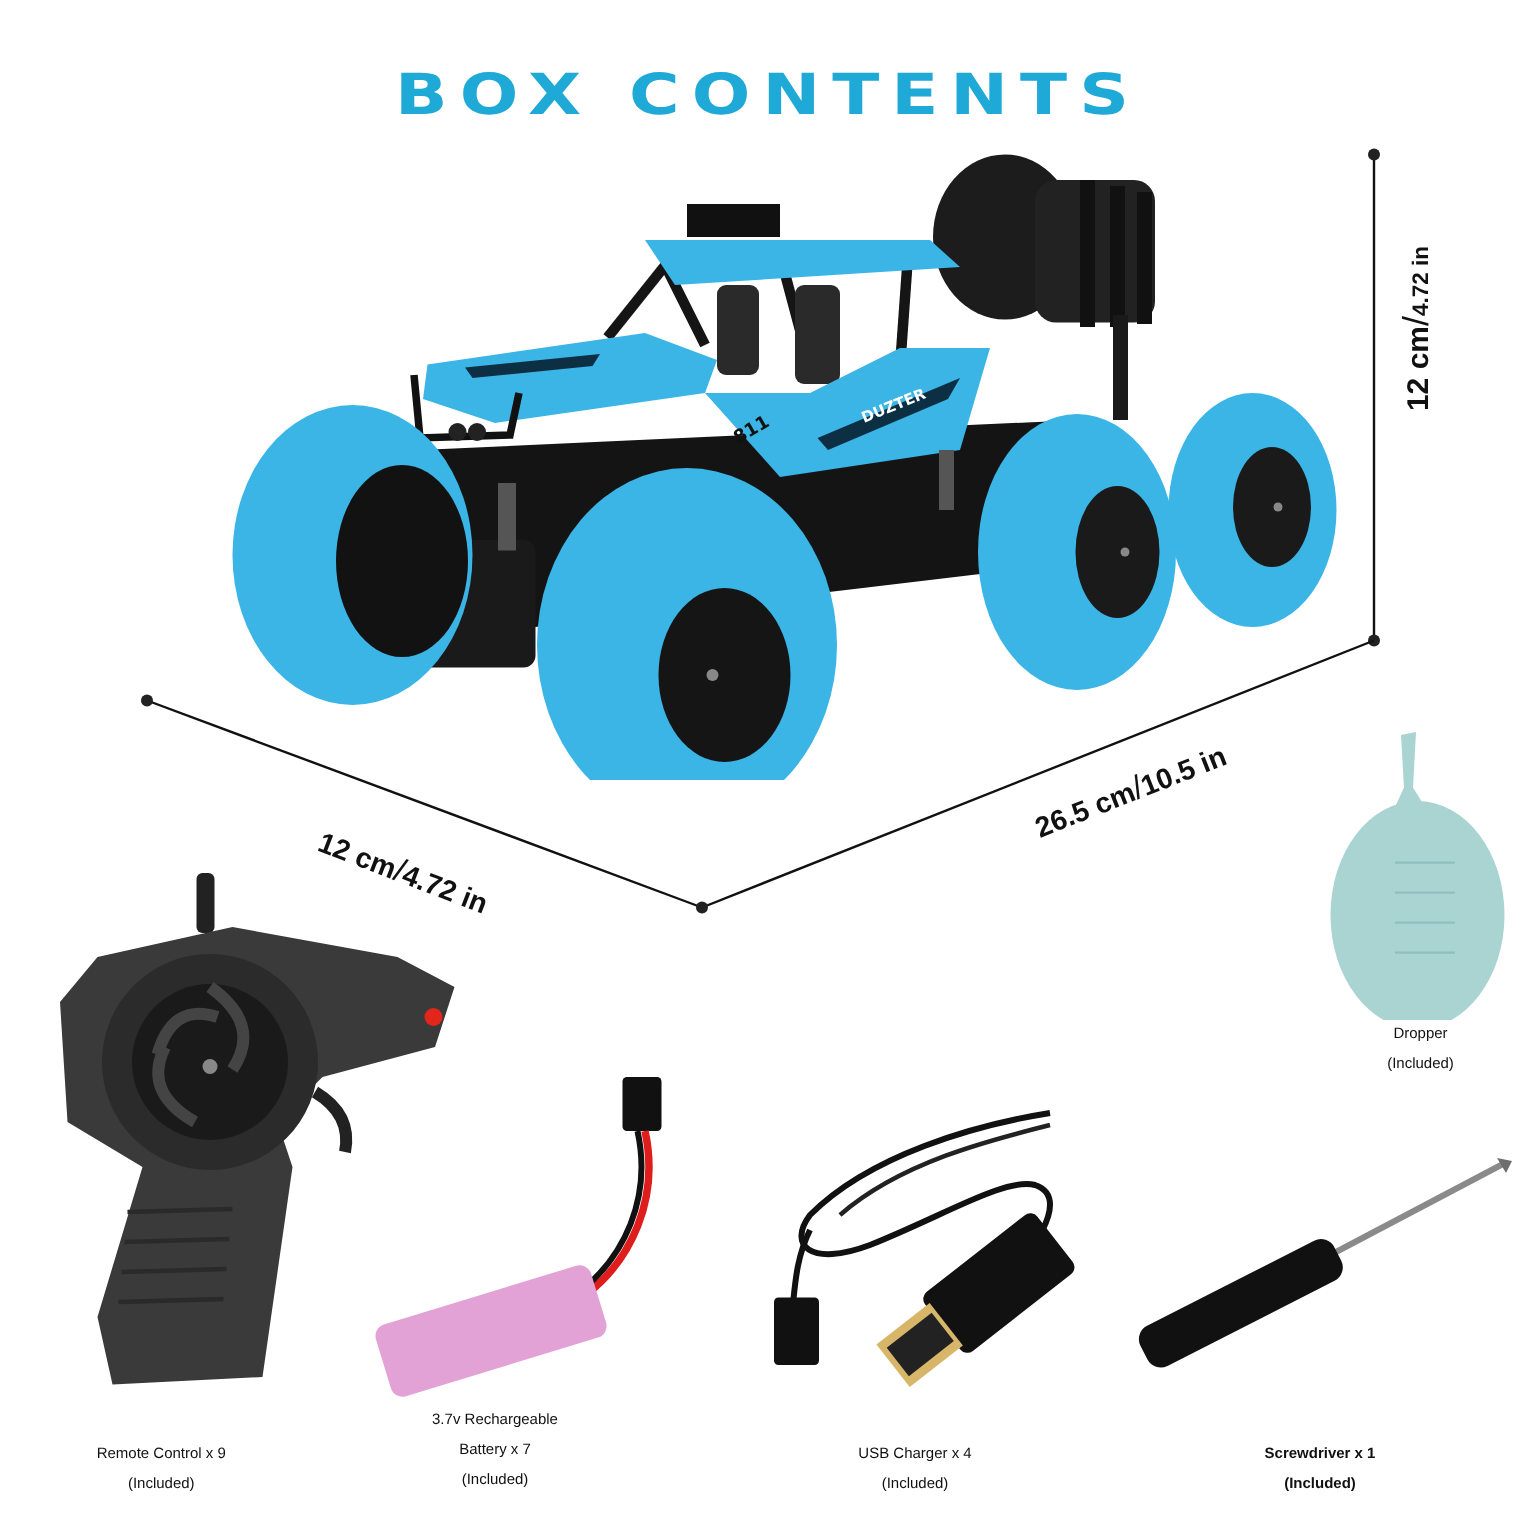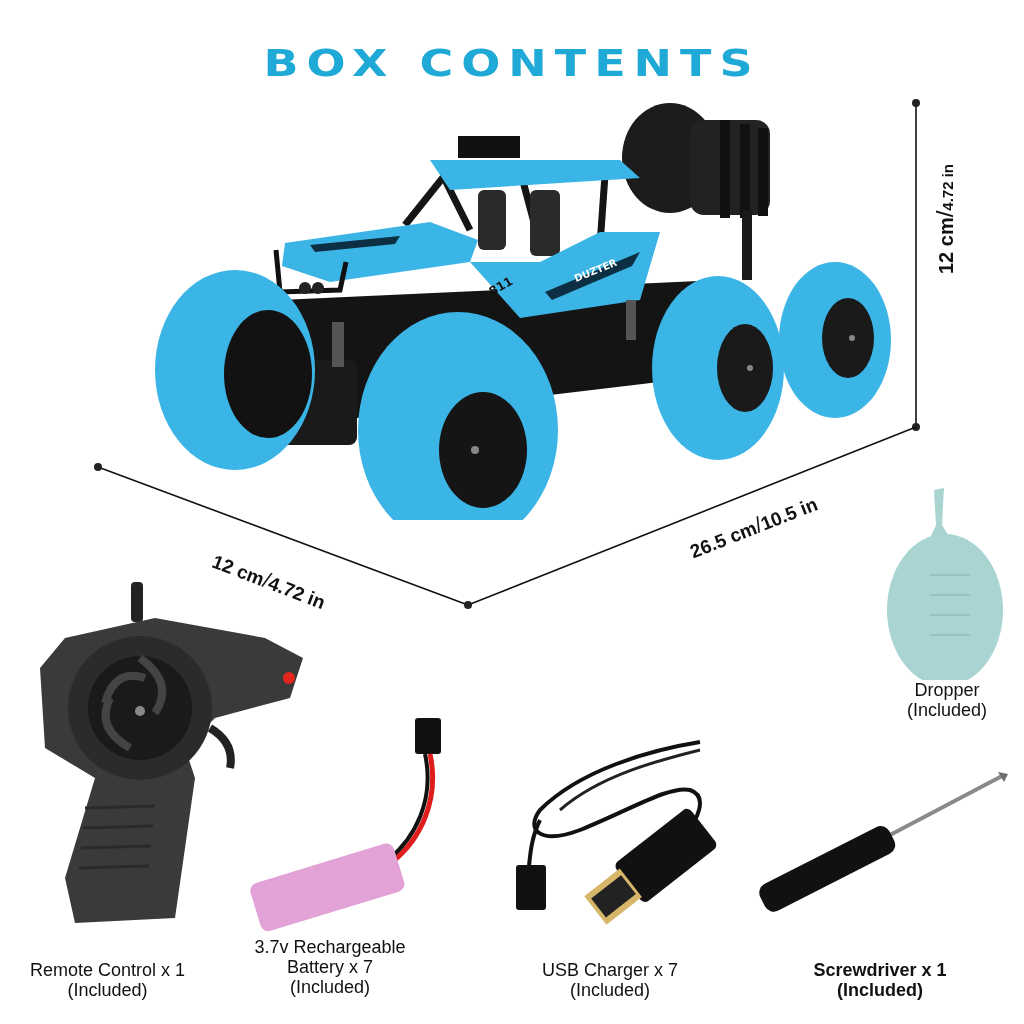--- a/index.html
+++ b/index.html
@@ -6,21 +6,21 @@
   body { width: 1024px; height: 1024px; position: relative; overflow: hidden; font-family: "Liberation Sans", sans-serif; }
   .abs { position: absolute; }
   .title {
     left: 0; top: 36px; width: 1024px; text-align: center;
     font-family: "DejaVu Sans", sans-serif; font-weight: bold;
     font-size: 46px; letter-spacing: 8px; color: #1ea9d6;
     transform: scaleY(0.82); text-transform: uppercase;
   }
   .dim-label { font-family: "Liberation Sans", sans-serif; font-weight: bold; color: #111; white-space: nowrap; }
   .dim-label .small { font-size: 15px; }
-  .caption { text-align: center; font-size: 18px; color: #111; line-height: 20px; }
+  .caption { text-align: center; font-size: 10px; color: #111; line-height: 20px; }
   svg { display: block; }
 </style>
 </head>
 <body>
 
 <div class="abs title">BOX CONTENTS</div>
 
 <svg class="abs" style="left:0;top:0" width="1024" height="1024">
   <line x1="916" y1="103" x2="916" y2="427" stroke="#111" stroke-width="1.6"></line>
   <circle cx="916" cy="103" r="4" fill="#222"></circle>
@@ -134,21 +134,21 @@
   <circle cx="254" cy="100" r="6" fill="#e3261c"></circle>
   <path d="M175,150 Q200,165 195,190" stroke="#222" stroke-width="8" fill="none"></path>
   <g stroke="#2a2a2a" stroke-width="3">
     <line x1="50" y1="230" x2="120" y2="228"></line>
     <line x1="48" y1="250" x2="118" y2="248"></line>
     <line x1="46" y1="270" x2="116" y2="268"></line>
     <line x1="44" y1="290" x2="114" y2="288"></line>
   </g>
 </svg>
 <div class="abs caption" style="left:20px;top:960px;width:175px;">
-  <div>Remote Control x 1</div>
+  <div>Remote Control x 9</div>
   <div>(Included)</div>
 </div>
 
 <svg class="abs" style="left:240px;top:710px" width="240" height="225">
   <rect x="175" y="8" width="26" height="36" rx="3" fill="#111"></rect>
   <path d="M190,44 C200,90 180,130 152,152" stroke="#e01d1d" stroke-width="5" fill="none"></path>
   <path d="M185,44 C195,90 175,128 148,150" stroke="#111" stroke-width="4" fill="none"></path>
   <g transform="rotate(-17 95 175)">
     <rect x="12" y="150" width="150" height="50" rx="8" fill="#e3a2d6"></rect>
   </g>
@@ -164,21 +164,21 @@
   <path d="M200,20 C160,30 100,45 60,80" stroke="#222" stroke-width="3" fill="none"></path>
   <path d="M40,90 C30,110 30,130 28,145" stroke="#111" stroke-width="4" fill="none"></path>
   <rect x="16" y="135" width="30" height="45" rx="3" fill="#111"></rect>
   <g transform="rotate(-38 160 130)">
     <rect x="120" y="105" width="95" height="50" rx="6" fill="#111"></rect>
     <rect x="78" y="112" width="45" height="36" fill="#d7b66a"></rect>
     <rect x="82" y="118" width="38" height="24" fill="#222"></rect>
   </g>
 </svg>
 <div class="abs caption" style="left:530px;top:960px;width:160px;">
-  <div>USB Charger x 7</div>
+  <div>USB Charger x 4</div>
   <div>(Included)</div>
 </div>
 
 <svg class="abs" style="left:740px;top:760px" width="284" height="170">
   <line x1="150" y1="75" x2="262" y2="16" stroke="#8a8a8a" stroke-width="4"></line>
   <polygon points="258,12 268,14 264,22" fill="#6e6e6e"></polygon>
   <g transform="rotate(-27 85 110)">
     <rect x="15" y="95" width="145" height="30" rx="10" fill="#111"></rect>
   </g>
 </svg>

